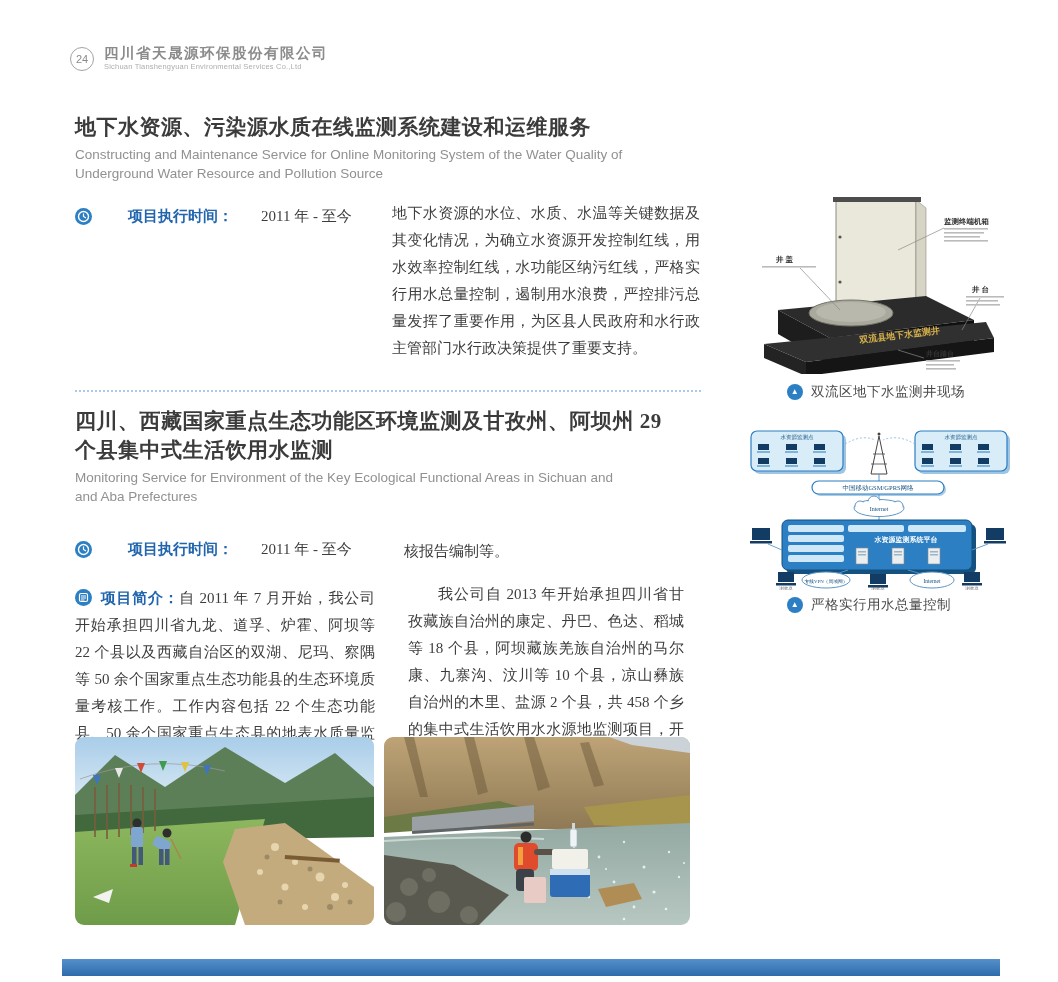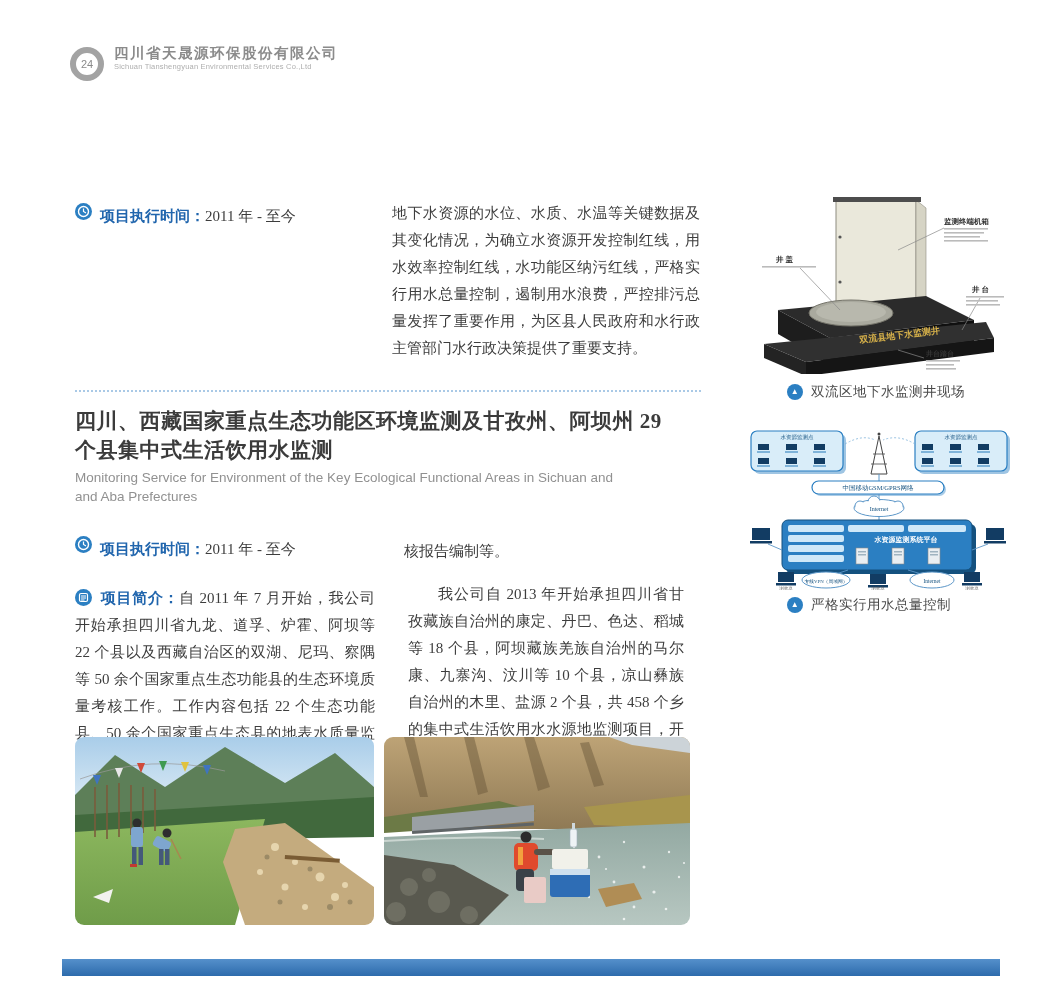--- a/index.html
+++ b/index.html
@@ -1,36 +1,36 @@
 <!DOCTYPE html>
 <html><head>
 <meta charset="utf-8">
 <style>
   html,body{margin:0;padding:0;background:#ffffff;}
   .page{position:relative;width:1058px;height:982px;background:#ffffff;overflow:hidden;
         font-family:"Liberation Serif","DejaVu Serif",serif;}
 
   
   .hdr{position:absolute;left:70px;top:44px;display:flex;align-items:flex-start;}
-  .pagenum{width:22px;height:22px;border:6px solid #a3a3a3;border-radius:50%;
+  .pagenum{width:22px;height:22px;border:1px solid #a3a3a3;border-radius:50%;
            color:#8a8a8a;font:11px/22px "Liberation Sans",sans-serif;text-align:center;margin-top:3px;}
   .hdr-txt{margin-left:10px;}
   .co-zh{font:bold 14.5px/18px "Liberation Sans",sans-serif;color:#8b8b8b;letter-spacing:1.5px;}
   .co-en{font:7.5px/10px "Liberation Sans",sans-serif;color:#aeaeae;letter-spacing:.2px;}
 
   
   .title-zh{font-weight:bold;font-size:21px;line-height:29px;color:#3b3b3b;letter-spacing:.5px;white-space:nowrap;}
   .title-en{font:13.5px/18.5px "Liberation Sans",sans-serif;color:#919191;white-space:nowrap;}
 
   .s1-title{position:absolute;left:75px;top:113px;}
   .s2-title{position:absolute;left:75px;top:407px;}
 
   
   .col{position:absolute;font-size:15px;line-height:27px;color:#3d3d3d;text-align:justify;}
-  .metarow{display:flex;align-items:flex-start;white-space:nowrap;}
+  .metarow{display:flex;align-items:center;white-space:nowrap;gap:28px;}
   .lbl{font-weight:bold;color:#2065ad;}
   .micon{display:inline-block;width:17px;height:17px;border-radius:50%;background:#2b7fc2;
          vertical-align:-3px;margin-right:8px;flex:0 0 17px;position:relative;}
   .micon svg{position:absolute;left:0;top:0;}
   .indent{text-indent:2em;}
 
   .divider{position:absolute;left:75px;top:390px;width:626px;border-top:2px dotted #a9c9e6;}
 
   
   .fig{position:absolute;background:#fff;}
@@ -50,20 +50,25 @@
 <div class="page">
 
   <div class="hdr">
     <div class="pagenum">24</div>
     <div class="hdr-txt">
       <div class="co-zh">四川省天晟源环保股份有限公司</div>
       <div class="co-en">Sichuan Tianshengyuan Environmental Services Co.,Ltd</div>
     </div>
   </div>
 
+  <div class="s1-title">
+    <div class="title-zh">地下水资源、污染源水质在线监测系统建设和运维服务</div>
+    <div class="title-en" style="margin-top:4px;">Constructing and Maintenance Service for Online Monitoring System of the Water Quality of</div>
+    <div class="title-en">Underground Water Resource and Pollution Source</div>
+  </div>
 
   <div class="col" style="left:75px;top:203px;width:300px;">
     <div class="metarow">
       <span class="micon">
         <svg width="17" height="17" viewBox="0 0 17 17">
             <circle cx="8.5" cy="8.5" r="5" fill="none" stroke="#fff" stroke-width="1.4"></circle>
             <path d="M8.5 5.5 V8.5 L11 10" stroke="#fff" stroke-width="1.2" fill="none"></path>
           </svg>
       </span>
       <span class="lbl">项目执行时间：</span>

